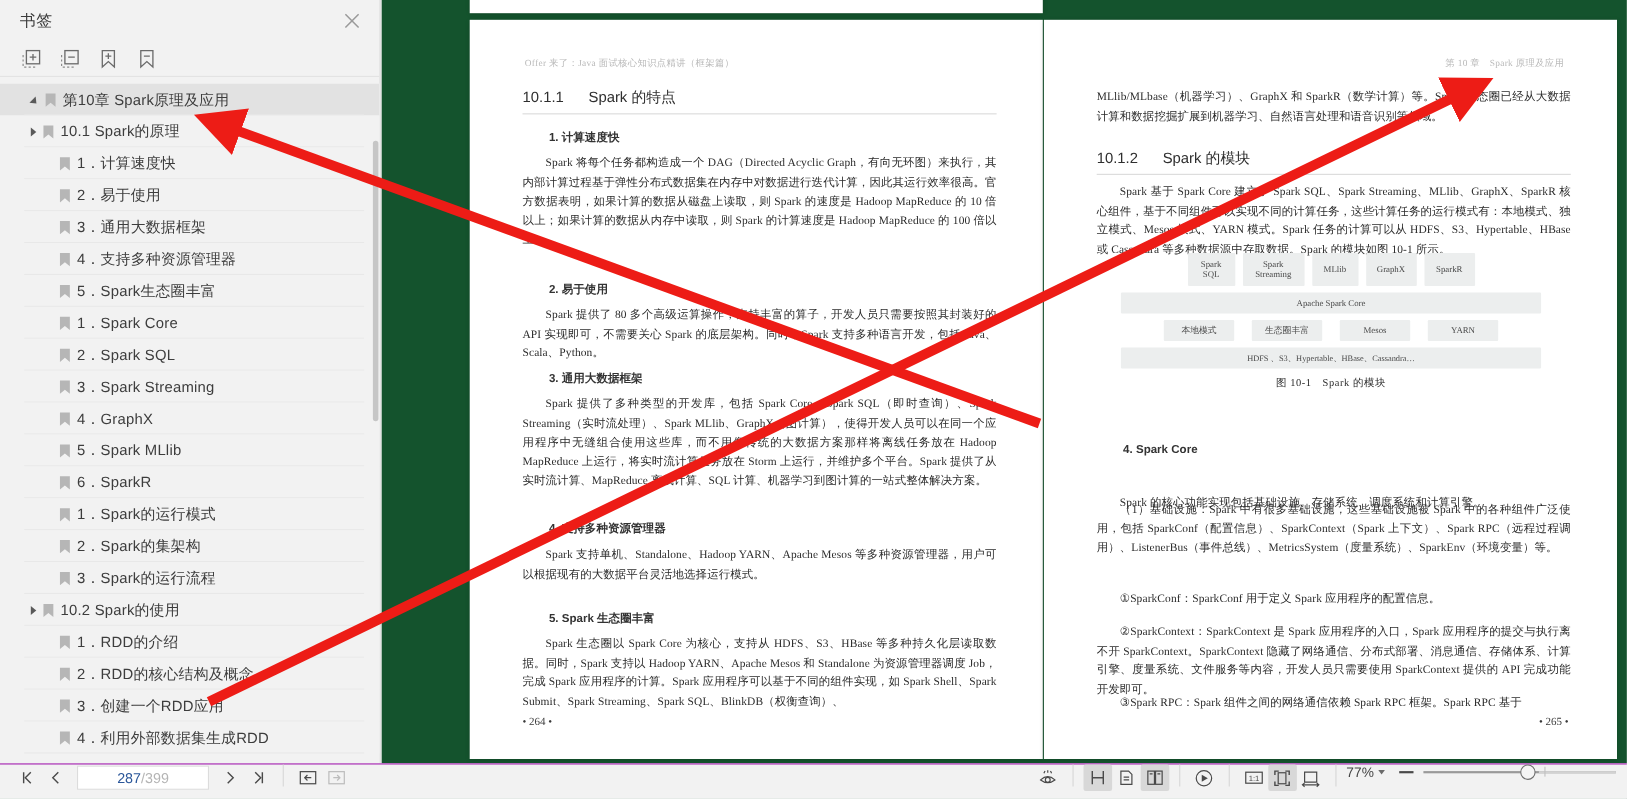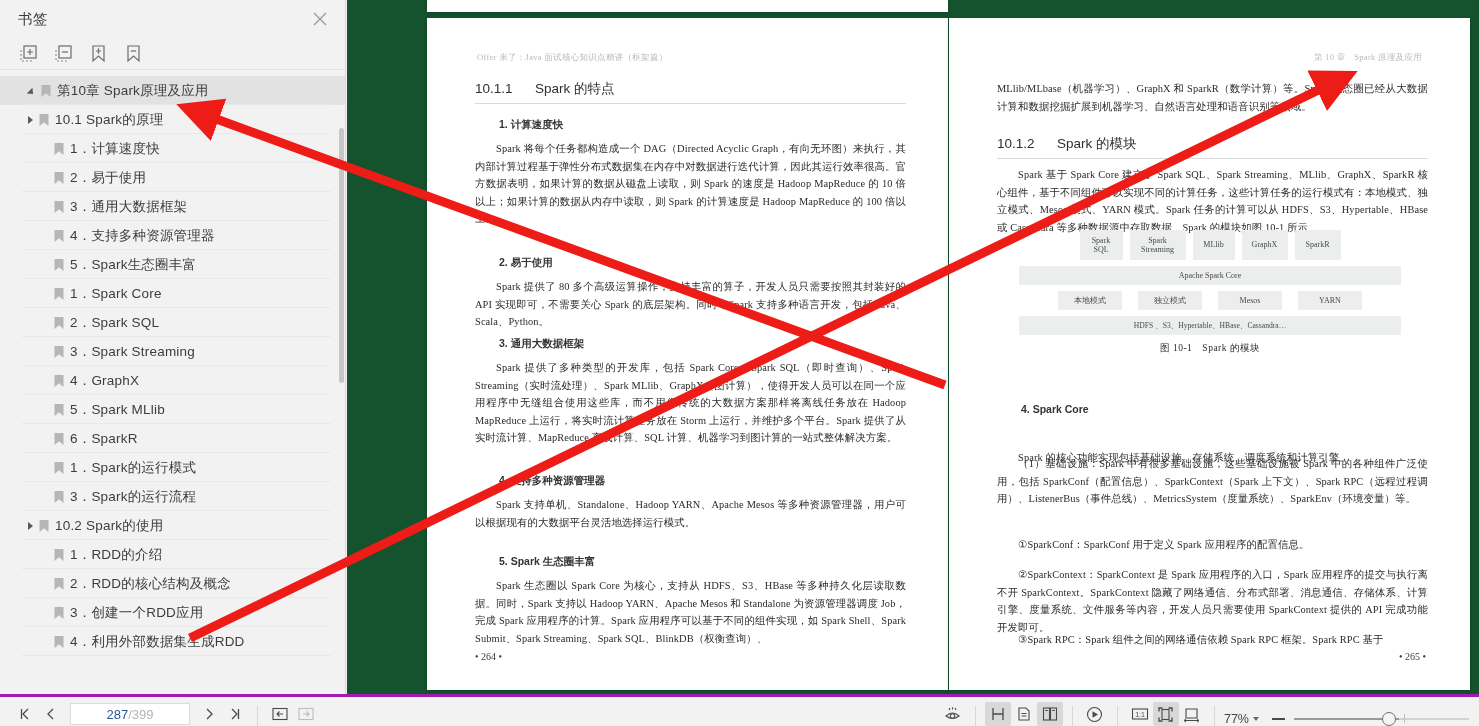--- a/index.html
+++ b/index.html
@@ -234,23 +234,23 @@
     margin-top: 7px;
     letter-spacing: 0.5px;
   }
 
   
   #bottombar {
     position: absolute;
     left: 0; bottom: 0;
     width: 1479px; height: 32px;
     background: #f2f2f2;
-    border-top: 3px solid #a21caf;
+    border-top: 1px solid #a21caf;
     display: flex;
-    align-items: flex-end;
+    align-items: flex-start;
   }
   .bb-group { display: flex; align-items: center; }
   .bb-sep {
     width: 1px; height: 20px;
     background: #d6d6d6;
     margin: 0 9px;
   }
   .bb-btn {
     width: 26px; height: 24px;
     display: flex; align-items: center; justify-content: center;
@@ -479,20 +479,28 @@
           </svg>
           <span class="bm-label">6．SparkR</span>
           <span class="rowline"></span>
         </div>
         <div class="bm-row ind-2">
           <span class="bm-caret"></span>
           <svg class="bm-flag" viewBox="0 0 12 14">
             <path d="M1.5,1 L10.5,1 L10.5,13 L6,9.3 L1.5,13 Z" fill="#b6b6b6"></path>
           </svg>
           <span class="bm-label">1．Spark的运行模式</span>
+          <span class="rowline"></span>
+        </div>
+        <div class="bm-row ind-2">
+          <span class="bm-caret"></span>
+          <svg class="bm-flag" viewBox="0 0 12 14">
+            <path d="M1.5,1 L10.5,1 L10.5,13 L6,9.3 L1.5,13 Z" fill="#b6b6b6"></path>
+          </svg>
+          <span class="bm-label">2．Spark的集架构</span>
           <span class="rowline"></span>
         </div>
         <div class="bm-row ind-2">
           <span class="bm-caret"></span>
           <svg class="bm-flag" viewBox="0 0 12 14">
             <path d="M1.5,1 L10.5,1 L10.5,13 L6,9.3 L1.5,13 Z" fill="#b6b6b6"></path>
           </svg>
           <span class="bm-label">3．Spark的运行流程</span>
           <span class="rowline"></span>
         </div>
@@ -589,21 +597,21 @@
             <div class="fig-box b2">Spark Streaming</div>
             <div class="fig-box b3">MLlib</div>
             <div class="fig-box b4">GraphX</div>
             <div class="fig-box b5">SparkR</div>
           </div>
           <div class="fig-row">
             <div class="fig-box fig-core">Apache Spark Core</div>
           </div>
           <div class="fig-row fig-r3">
             <div class="fig-box">本地模式</div>
-            <div class="fig-box">独立模式</div>
+            <div class="fig-box">生态圈丰富</div>
             <div class="fig-box">Mesos</div>
             <div class="fig-box">YARN</div>
           </div>
           <div class="fig-row">
             <div class="fig-box fig-store">HDFS 、S3、Hypertable、HBase、Cassandra…</div>
           </div>
           <div class="fig-caption">图 10-1　Spark 的模块</div>
         </div>
 
         <div class="sub-head" style="top:385px;">4. Spark Core</div>

